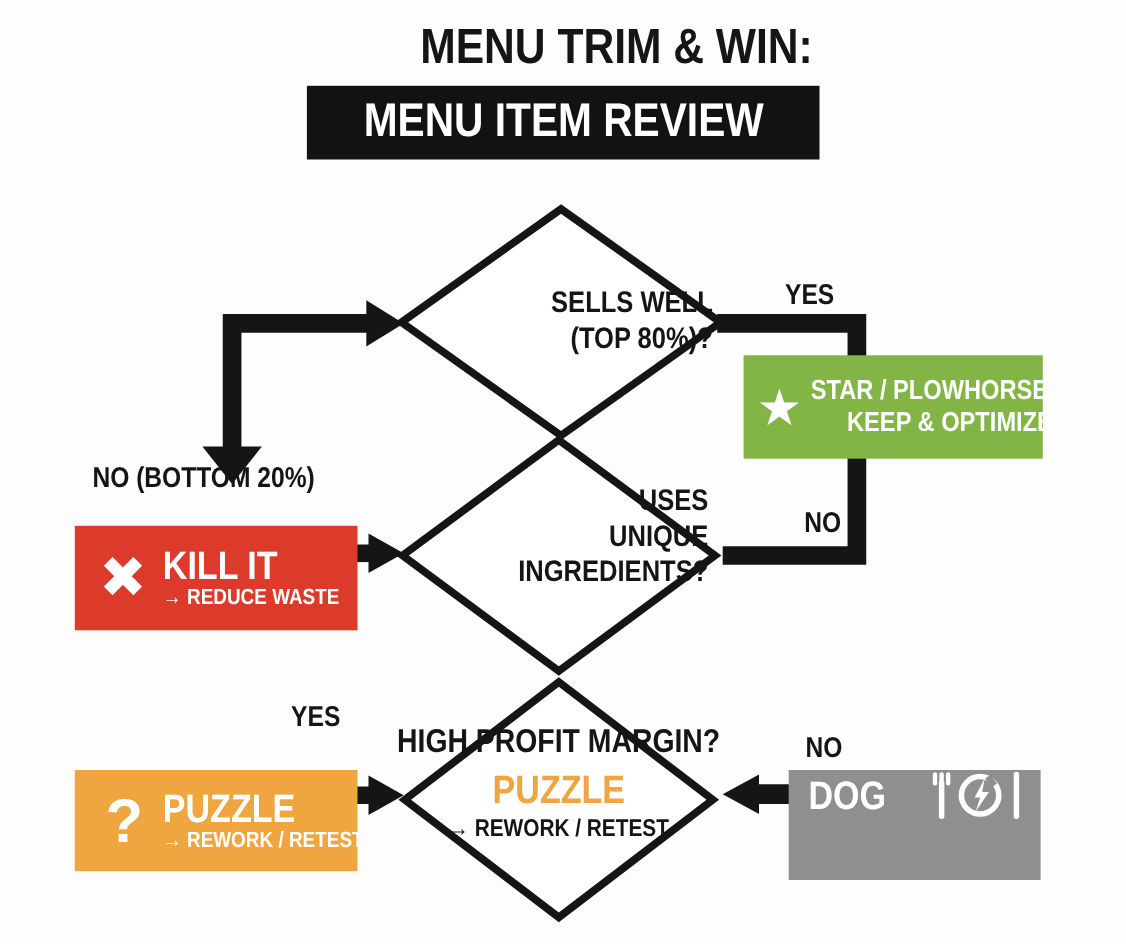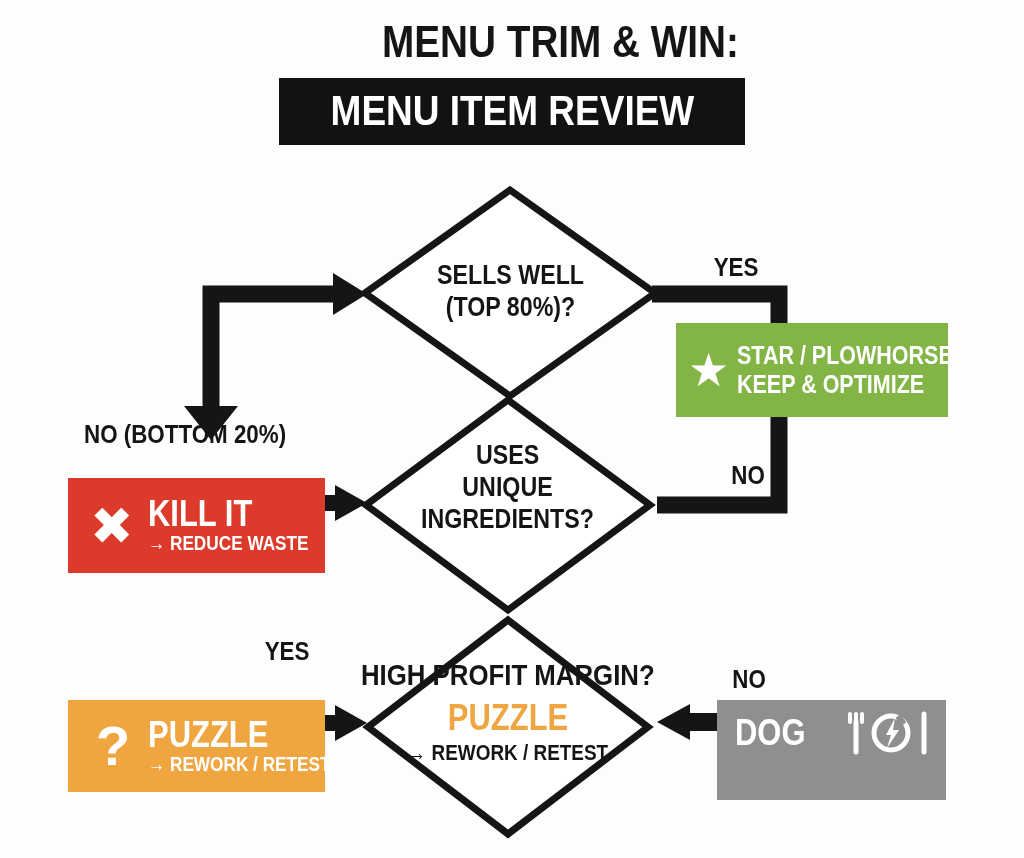--- a/index.html
+++ b/index.html
@@ -8,21 +8,21 @@
     font-family:"Liberation Sans","DejaVu Sans",sans-serif;color:#151515;
   }
   .abs{position:absolute;}
   .cond{transform:scaleX(0.86);transform-origin:center center;display:inline-block;}
   .condL{transform:scaleX(0.86);transform-origin:left center;display:inline-block;}
   .ctr{text-align:center;}
   .title-line{width:100%;text-align:center;}
   .title-text{font-size:45px;font-weight:700;letter-spacing:0px;}
   .band{background:#121212;color:#ffffff;display:inline-block;padding:8px 22px 10px 22px;}
   .band-text{font-size:43px;font-weight:700;}
-  .dtext{font-size:27px;font-weight:700;line-height:1.18;}
+  .dtext{font-size:27px;font-weight:700;line-height:1.18;text-align:right;}
   .lab{font-size:26px;font-weight:700;white-space:nowrap;}
   .cbox{position:absolute;display:flex;align-items:center;color:#ffffff;}
   .cbox .icon{flex:0 0 auto;}
   .btitle{font-size:36px;font-weight:700;line-height:1.0;white-space:nowrap;}
   .baction{font-size:20px;font-weight:700;white-space:nowrap;}
   .centered-x{transform:translateX(-50%) scaleX(0.86);}
 </style>
 </head>
 <body>
 
@@ -93,21 +93,21 @@
   </div>
   <div class="abs lab" style="left:287px;top:636px;">
     <span class="centered-x" style="display:inline-block;">YES</span>
   </div>
   <div class="abs lab" style="left:749px;top:664px;">
     <span class="centered-x" style="display:inline-block;">NO</span>
   </div>
 
   <div class="cbox" style="left:676px;top:323px;width:272px;height:94px;background:#82b446;">
     <span class="icon" style="font-size:46px;line-height:1;margin:0 8px 0 12px;">★</span>
-    <span style="line-height:1.15;">
+    <span style="line-height:1.15;text-align:center;">
       <span class="condL" style="font-size:25px;font-weight:700;white-space:nowrap;">STAR / PLOWHORSE →</span><br>
       <span class="condL" style="font-size:25px;font-weight:700;white-space:nowrap;">KEEP &amp; OPTIMIZE</span>
     </span>
   </div>
 
   <div class="cbox" style="left:68px;top:478px;width:257px;height:95px;background:#dc3a2b;">
     <span class="icon" style="font-size:52px;line-height:1;margin:0 14px 0 22px;">✖</span>
     <span>
       <span class="condL btitle">KILL IT</span><br>
       <span class="condL baction">→ REDUCE WASTE</span>
@@ -116,21 +116,21 @@
 
   <div class="cbox" style="left:68px;top:700px;width:257px;height:92px;background:#efa640;">
     <span class="icon" style="font-size:56px;font-weight:700;line-height:1;margin:0 18px 0 28px;">?</span>
     <span>
       <span class="condL btitle">PUZZLE</span><br>
       <span class="condL baction">→ REWORK / RETEST</span>
     </span>
   </div>
 
   <div class="abs" style="left:717px;top:700px;width:229px;height:100px;background:#8f8f8f;color:#fff;">
-    <div style="display:flex;align-items:center;justify-content:space-between;padding:10px 14px 0 18px;">
+    <div style="display:flex;align-items:center;justify-content:space-between;padding:0 14px 0 18px;">
       <span class="condL btitle">DOG</span>
       <svg width="86" height="46" viewBox="0 0 86 46">
         <path d="M10 4 v10 M4 4 v8 M16 4 v8" stroke="#fff" stroke-width="4" stroke-linecap="round" fill="none"></path>
         <path d="M10 12 v30" stroke="#fff" stroke-width="5" stroke-linecap="round" fill="none"></path>
         <circle cx="45" cy="23" r="17" stroke="#fff" stroke-width="5" fill="none"></circle>
         <path d="M52 6 L58 14" stroke="#8f8f8f" stroke-width="6" fill="none"></path>
         <polygon points="49,8 40,25 45,25 41,38 53,20 47,20" fill="#fff"></polygon>
         <path d="M78 4 v38" stroke="#fff" stroke-width="5" stroke-linecap="round" fill="none"></path>
       </svg>
     </div>

